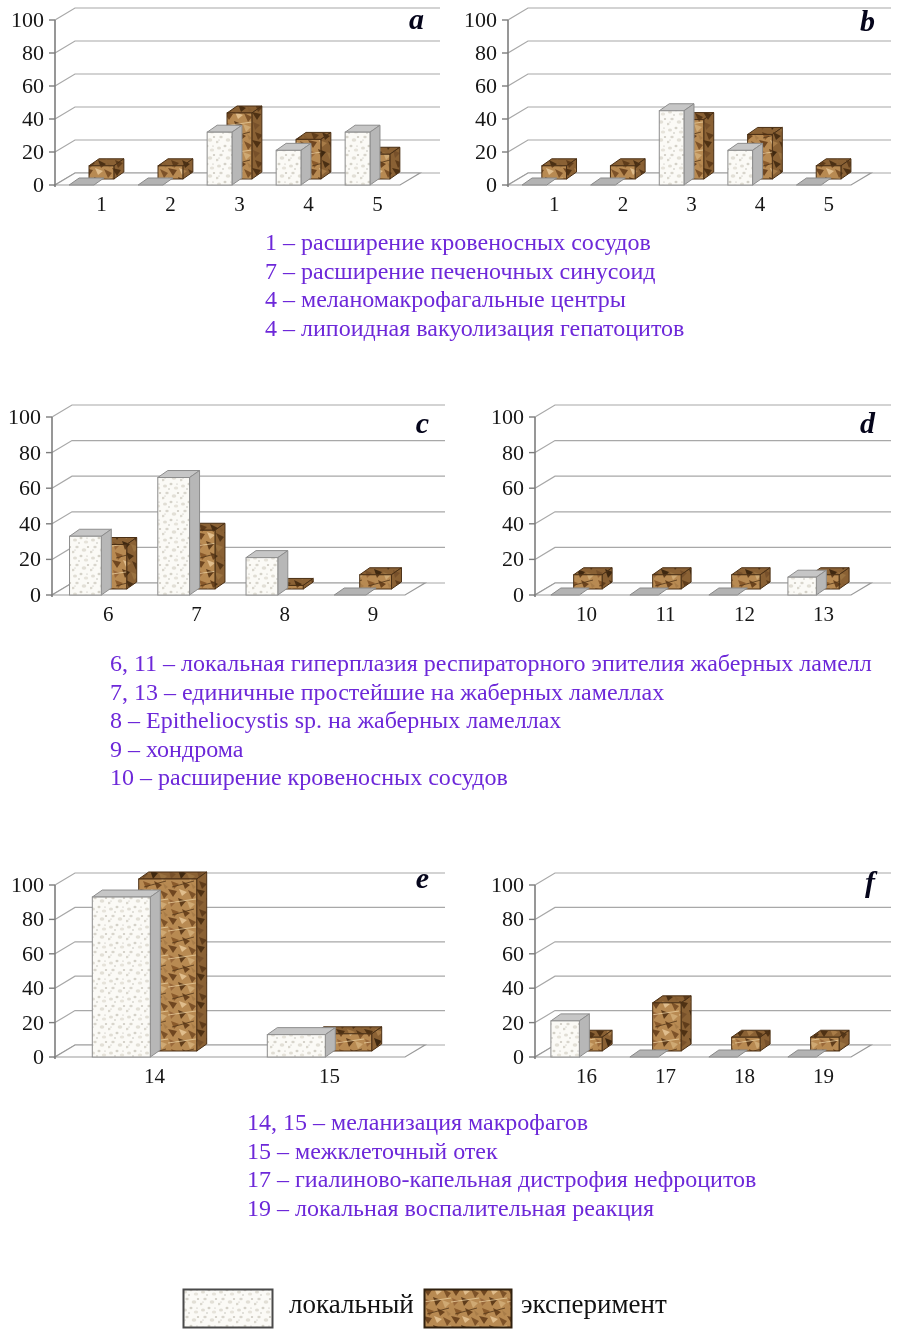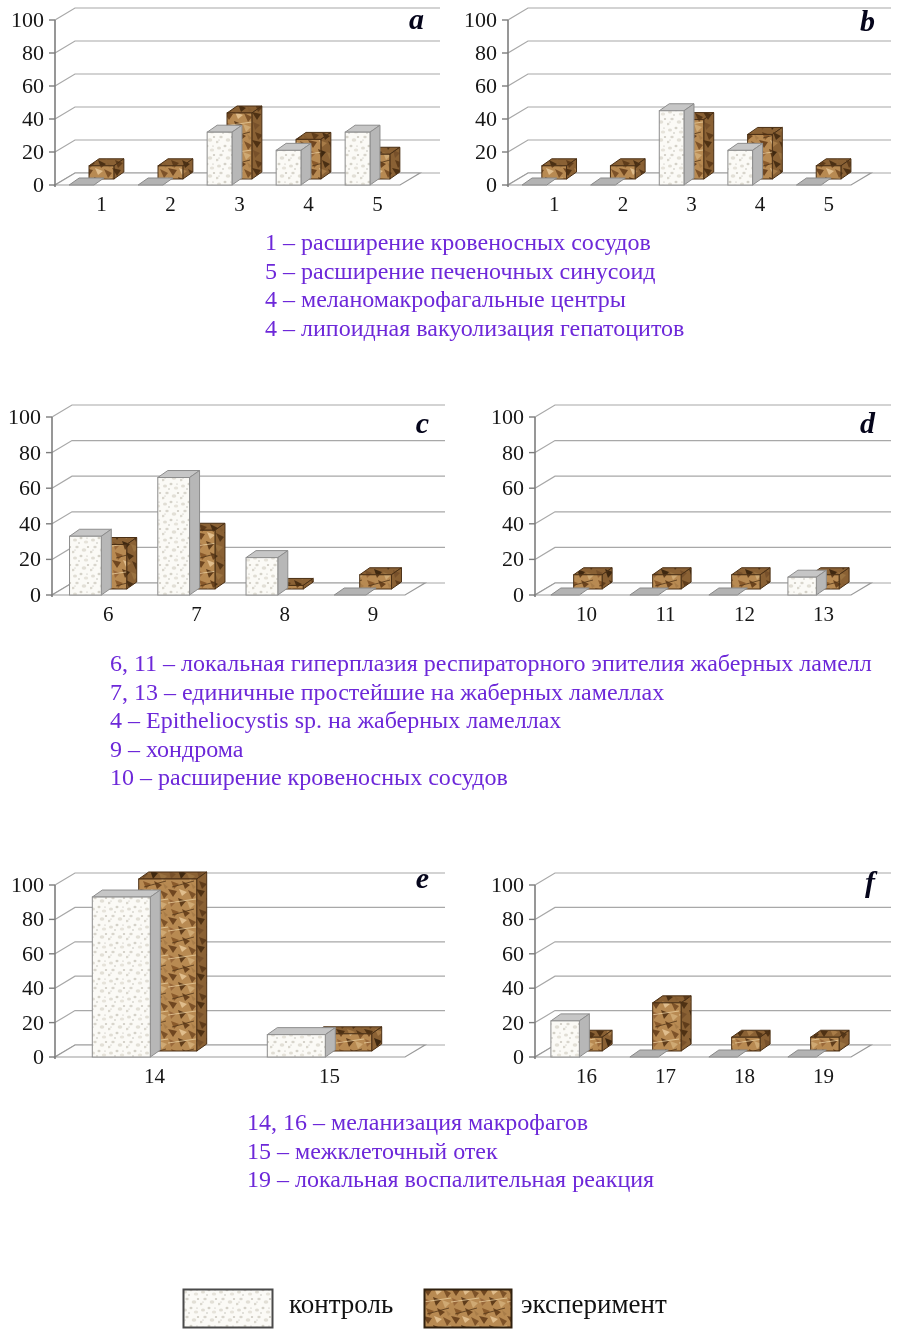--- a/index.html
+++ b/index.html
@@ -365,41 +365,42 @@
         <polygon points="355.656,204.24 365.656,197.24 394.096,197.24 384.096,204.24" fill="url(#expDarkPat)" stroke="#4a2f14" stroke-width="1"></polygon>
         <polygon points="384.096,204.24 394.096,197.24 394.096,211 384.096,218" fill="url(#expDarkPat)" stroke="#4a2f14" stroke-width="1"></polygon>
         <rect x="355.656" y="204.24" width="28.439999999999998" height="13.76" fill="url(#expPat)" stroke="#4a2f14" stroke-width="1"></rect>
         <polygon points="332.904,224 361.344,224 371.344,217 342.904,217" fill="#b3b3b3" stroke="#898989" stroke-width="1"></polygon>
         <text x="368.5" y="250" text-anchor="middle" font-size="21">19</text>
       </svg>
   </div>
 
   <div class="note-block nb1">
     <div class="note-line">1 – расширение кровеносных сосудов</div>
-    <div class="note-line">5 – расширение печеночных синусоид</div>
+    <div class="note-line">7 – расширение печеночных синусоид</div>
     <div class="note-line">4 – меланомакрофагальные центры</div>
     <div class="note-line">4 – липоидная вакуолизация гепатоцитов</div>
   </div>
   <div class="note-block nb2">
     <div class="note-line">6, 11 – локальная гиперплазия респираторного эпителия жаберных ламелл</div>
     <div class="note-line">7, 13 – единичные простейшие на жаберных ламеллах</div>
-    <div class="note-line">4 – Epitheliocystis sp. на жаберных ламеллах</div>
+    <div class="note-line">8 – Epitheliocystis sp. на жаберных ламеллах</div>
     <div class="note-line">9 – хондрома</div>
     <div class="note-line">10 – расширение кровеносных сосудов</div>
   </div>
   <div class="note-block nb3">
-    <div class="note-line">14, 16 – меланизация макрофагов</div>
+    <div class="note-line">14, 15 – меланизация макрофагов</div>
     <div class="note-line">15 – межклеточный отек</div>
+    <div class="note-line">17 – гиалиново-капельная дистрофия нефроцитов</div>
     <div class="note-line">19 – локальная воспалительная реакция</div>
   </div>
 
   <div class="legend">
     <svg class="swatch sw-ctrl" width="92" height="41">
       <rect x="1.5" y="1.5" width="89" height="38" fill="url(#ctrlPat)" stroke="#4a4a4a" stroke-width="2"></rect>
     </svg>
-    <span class="legend-label ll-ctrl">контроль</span>
+    <span class="legend-label ll-ctrl">локальный</span>
     <svg class="swatch sw-exp" width="90" height="41">
       <rect x="1.5" y="1.5" width="87" height="38" fill="url(#expPat)" stroke="#30200e" stroke-width="2"></rect>
     </svg>
     <span class="legend-label ll-exp">эксперимент</span>
   </div>
 
 </div>
 
 </body></html>

